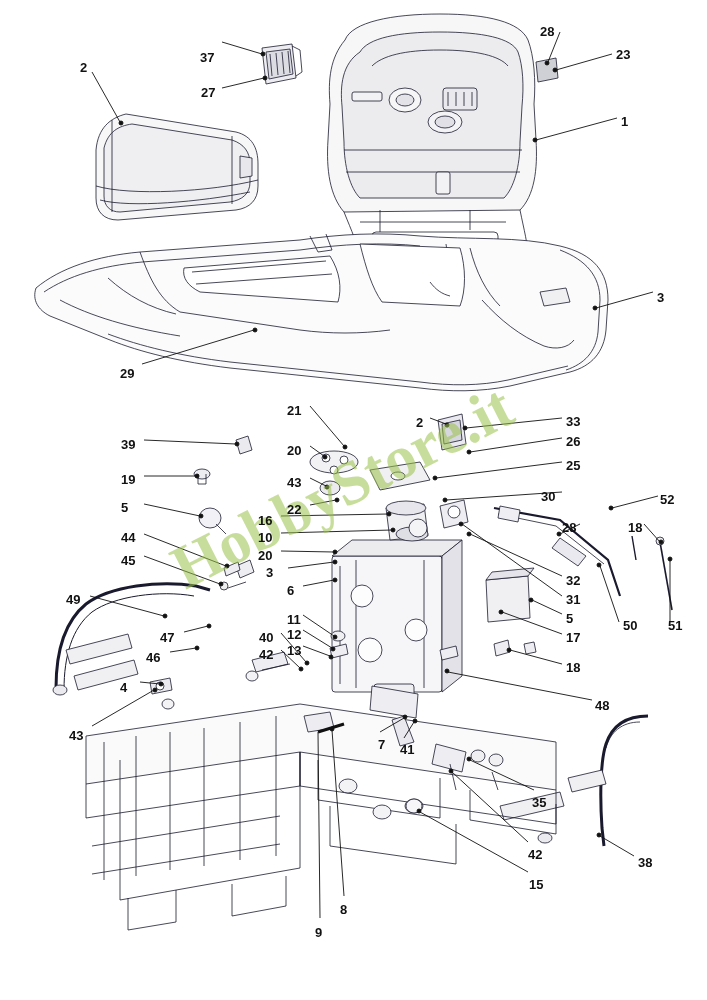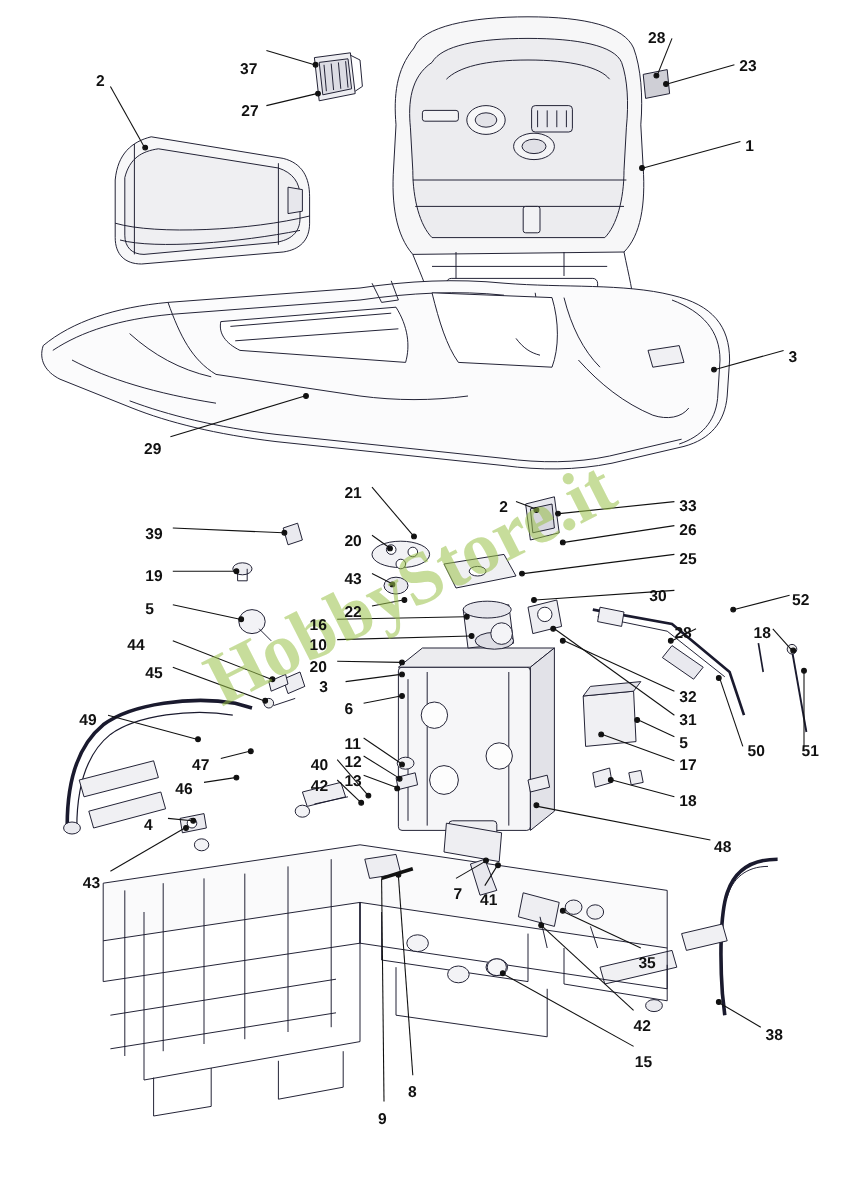--- a/index.html
+++ b/index.html
@@ -352,21 +352,21 @@
   <div class="callout" style="left:121px;top:472px">19</div>
   <div class="callout" style="left:287px;top:475px">43</div>
   <div class="callout" style="left:541px;top:489px">30</div>
   <div class="callout" style="left:660px;top:492px">52</div>
   <div class="callout" style="left:121px;top:500px">5</div>
   <div class="callout" style="left:287px;top:502px">22</div>
   <div class="callout" style="left:258px;top:513px">16</div>
   <div class="callout" style="left:562px;top:520px">28</div>
   <div class="callout" style="left:628px;top:520px">18</div>
   <div class="callout" style="left:258px;top:530px">10</div>
-  <div class="callout" style="left:106px;top:530px">44</div>
+  <div class="callout" style="left:121px;top:530px">44</div>
   <div class="callout" style="left:258px;top:548px">20</div>
   <div class="callout" style="left:121px;top:553px">45</div>
   <div class="callout" style="left:266px;top:565px">3</div>
   <div class="callout" style="left:566px;top:573px">32</div>
   <div class="callout" style="left:287px;top:583px">6</div>
   <div class="callout" style="left:566px;top:592px">31</div>
   <div class="callout" style="left:66px;top:592px">49</div>
   <div class="callout" style="left:287px;top:612px">11</div>
   <div class="callout" style="left:566px;top:611px">5</div>
   <div class="callout" style="left:287px;top:627px">12</div>

